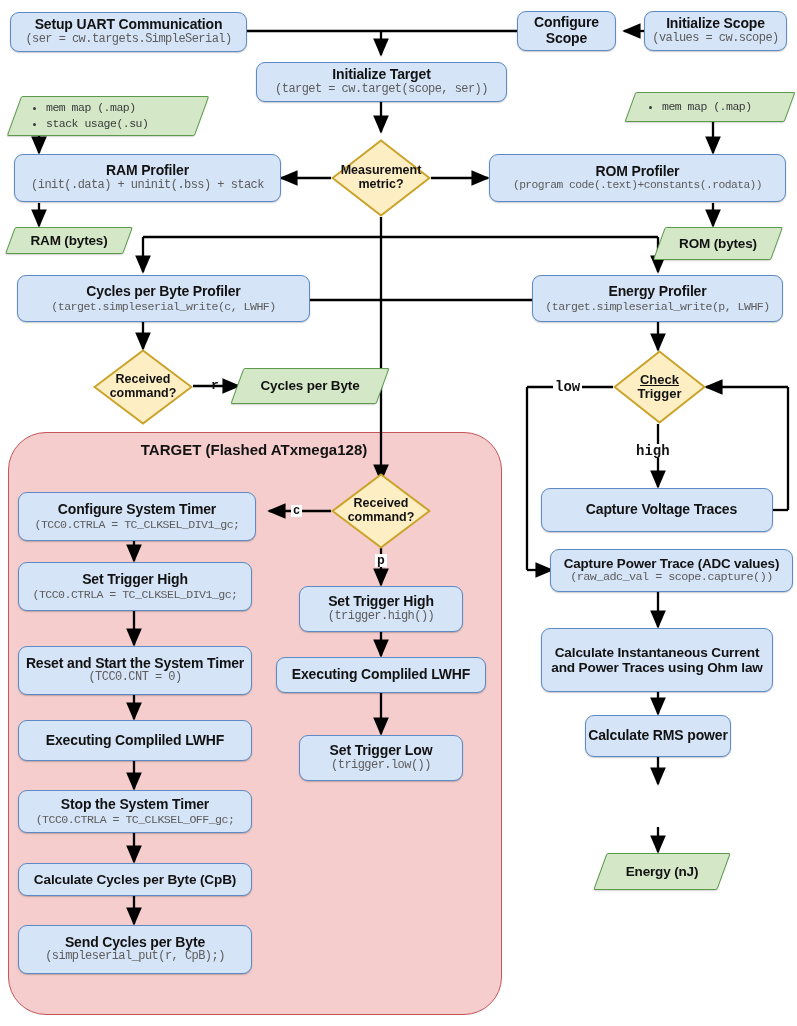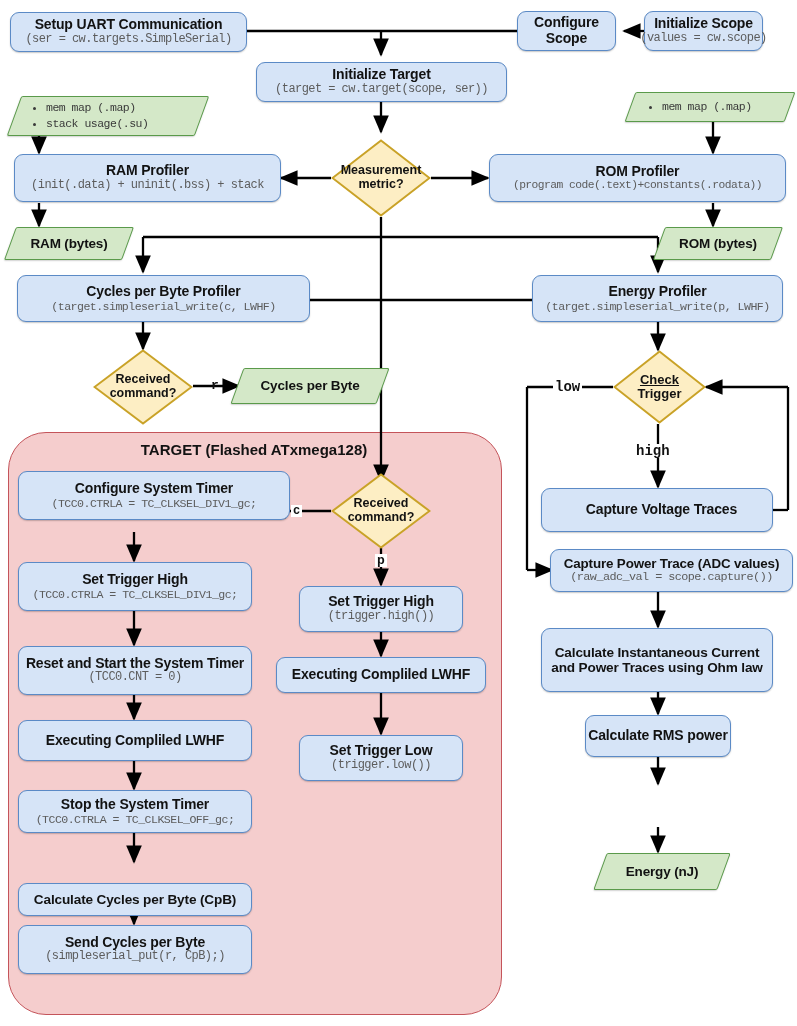--- a/index.html
+++ b/index.html
@@ -228,21 +228,21 @@
   <div class="node proc" style="left:10px; top:12px; width:237px; height:40px;">
     <div class="title" style="font-size:14px;">Setup UART Communication</div>
     <div class="code" style="font-size:12px;">(ser = cw.targets.SimpleSerial)</div>
   </div>
 
   <div class="node proc" style="left:517px; top:11px; width:99px; height:40px;">
     <div class="title" style="font-size:14px;">Configure</div>
     <div class="title" style="font-size:14px;">Scope</div>
   </div>
 
-  <div class="node proc" style="left:644px; top:11px; width:119px; height:40px;">
+  <div class="node proc" style="left:644px; top:11px; width:143px; height:40px;">
     <div class="title" style="font-size:14px;">Initialize Scope</div>
     <div class="code" style="font-size:12px;">(values = cw.scope)</div>
   </div>
 
   <div class="node proc" style="left:256px; top:62px; width:251px; height:40px;">
     <div class="title" style="font-size:14px;">Initialize Target</div>
     <div class="code" style="font-size:12px;">(target = cw.target(scope, ser))</div>
   </div>
 
   <div class="data-shape leftal" style="left:14px; top:96px; width:188px; height:40px;">
@@ -277,21 +277,21 @@
   <div class="node proc" style="left:14px; top:154px; width:267px; height:48px;">
     <div class="title" style="font-size:14px;">RAM Profiler</div>
     <div class="code" style="font-size:12px;">(init(.data) + uninit(.bss) + stack</div>
   </div>
 
   <div class="node proc" style="left:489px; top:154px; width:297px; height:48px;">
     <div class="title" style="font-size:14px;">ROM Profiler</div>
     <div class="code" style="font-size:11.3px;">(program code(.text)+constants(.rodata))</div>
   </div>
 
-  <div class="data-shape" style="left:10px; top:227px; width:118px; height:33px;">
+  <div class="data-shape" style="left:10px; top:227px; width:118px; height:27px;">
     <div class="skewbox"></div>
     <div class="inner">
       <span class="title" style="font-size:13.5px;">RAM (bytes)</span>
     </div>
   </div>
 
   <div class="data-shape" style="left:659px; top:227px; width:118px; height:33px;">
     <div class="skewbox"></div>
     <div class="inner">
       <span class="title" style="font-size:13.5px;">ROM (bytes)</span>
@@ -372,21 +372,21 @@
     </svg>
     <div class="dlabel">
       <span style="font-size:12.5px;">Received</span>
       <span style="font-size:12.5px;">command?</span>
     </div>
   </div>
 
   <div class="edge-label" style="left:291px; top:505px; font-size:12px;">c</div>
   <div class="edge-label" style="left:375px; top:554px; font-size:13px;">p</div>
 
-  <div class="node proc" style="left:18px; top:471px; width:272px; height:49px;justify-content:center;">
+  <div class="node proc" style="left:18px; top:492px; width:238px; height:49px;justify-content:center;">
     <div class="title" style="font-size:14px;">Configure System Timer</div>
     <div class="code" style="font-size:11.6px;">(TCC0.CTRLA = TC_CLKSEL_DIV1_gc;</div>
   </div>
 
   <div class="node proc" style="left:18px; top:562px; width:234px; height:49px;">
     <div class="title" style="font-size:14px;">Set Trigger High</div>
     <div class="code" style="font-size:11.6px;">(TCC0.CTRLA = TC_CLKSEL_DIV1_gc;</div>
   </div>
 
   <div class="node proc" style="left:18px; top:646px; width:234px; height:49px;">
@@ -396,21 +396,21 @@
 
   <div class="node proc" style="left:18px; top:720px; width:234px; height:41px;">
     <div class="title" style="font-size:14px;">Executing Compliled LWHF</div>
   </div>
 
   <div class="node proc" style="left:18px; top:790px; width:234px; height:43px;">
     <div class="title" style="font-size:14px;">Stop the System Timer</div>
     <div class="code" style="font-size:11.6px;">(TCC0.CTRLA = TC_CLKSEL_OFF_gc;</div>
   </div>
 
-  <div class="node proc" style="left:18px; top:863px; width:234px; height:33px;margin-top:20px;">
+  <div class="node proc" style="left:18px; top:863px; width:234px; height:33px;">
     <div class="title" style="font-size:13.6px;">Calculate Cycles per Byte (CpB)</div>
   </div>
 
   <div class="node proc" style="left:18px; top:925px; width:234px; height:49px;">
     <div class="title" style="font-size:14px;">Send Cycles per Byte</div>
     <div class="code" style="font-size:12px;">(simpleserial_put(r, CpB);)</div>
   </div>
 
   <div class="node proc" style="left:299px; top:586px; width:164px; height:46px;">
     <div class="title" style="font-size:14px;">Set Trigger High</div>

